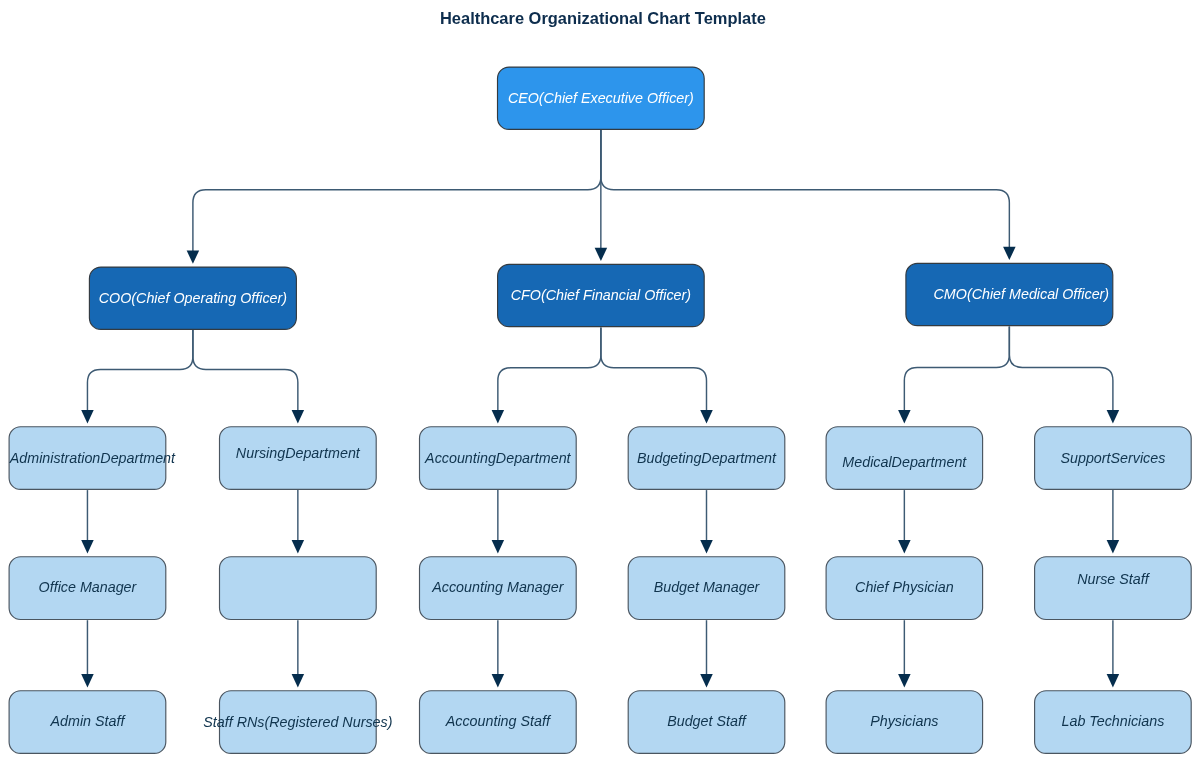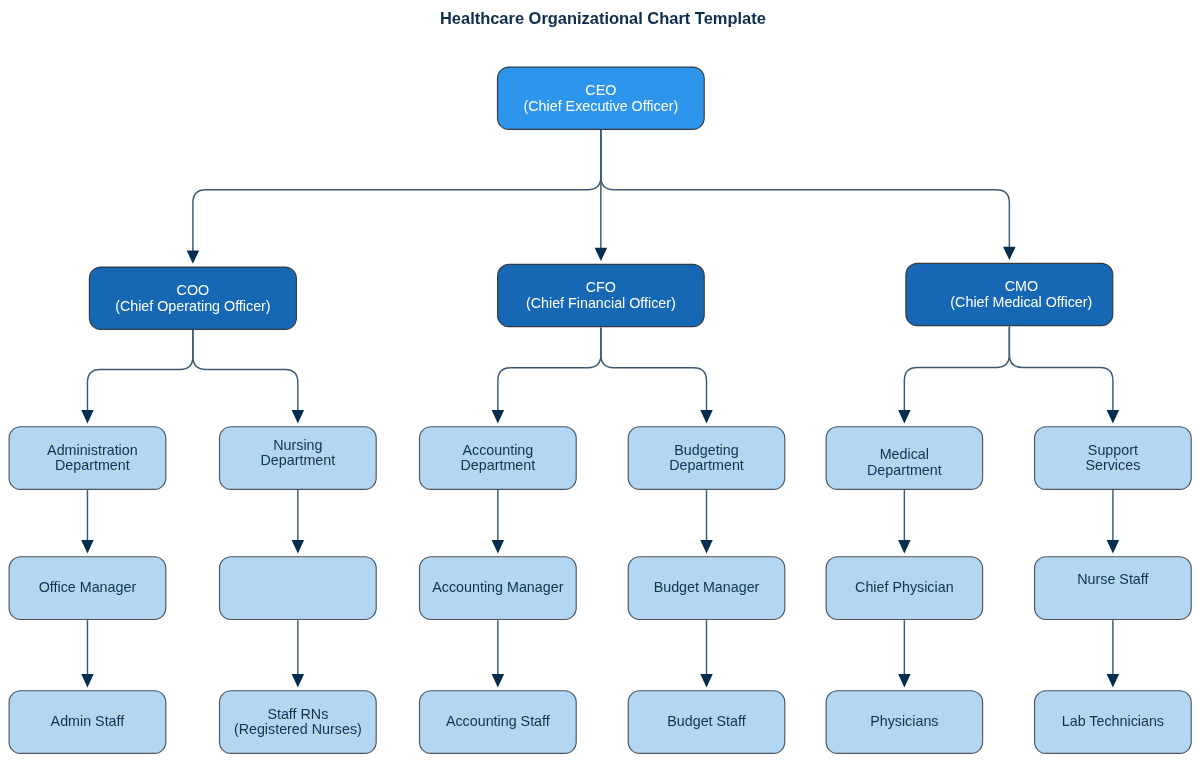--- a/index.html
+++ b/index.html
@@ -3,22 +3,22 @@
 <meta charset="utf-8">
 <title>Healthcare Organizational Chart Template</title>
 <style>
   html,body{margin:0;padding:0;background:#ffffff;}
   body{width:1200px;height:763px;overflow:hidden;
        font-family:"Liberation Sans",sans-serif;}
   #chart{position:relative;width:1200px;height:763px;background:#ffffff;border-radius:6px;}
   #shapes,#links{position:absolute;left:0;top:0;width:1200px;height:763px;overflow:visible;}
   #nodes{position:absolute;left:0;top:0;width:1200px;height:763px;}
   .node{position:absolute;box-sizing:border-box;
-        display:flex;flex-direction:column;align-items:center;justify-content:center;
-        text-align:center;font-size:14.3px;}
+        display:flex;flex-direction:row;align-items:center;justify-content:center;
+        text-align:center;font-size:14.3px;font-style:italic;}
   .node .ln{display:block;line-height:15.6px;white-space:nowrap;position:relative;top:0.35px;}
   .node.single .ln{top:-0.3px;}
   #page-title{position:absolute;left:2.9px;top:9.1px;width:1200px;text-align:center;
         font-size:16.45px;font-weight:bold;line-height:18px;}
 </style>
 </head>
 <body>
 
 <div id="chart" style="background: rgb(255, 255, 255);">
   <div id="page-title" style="color: rgb(13, 45, 77);">Healthcare Organizational Chart Template</div>

